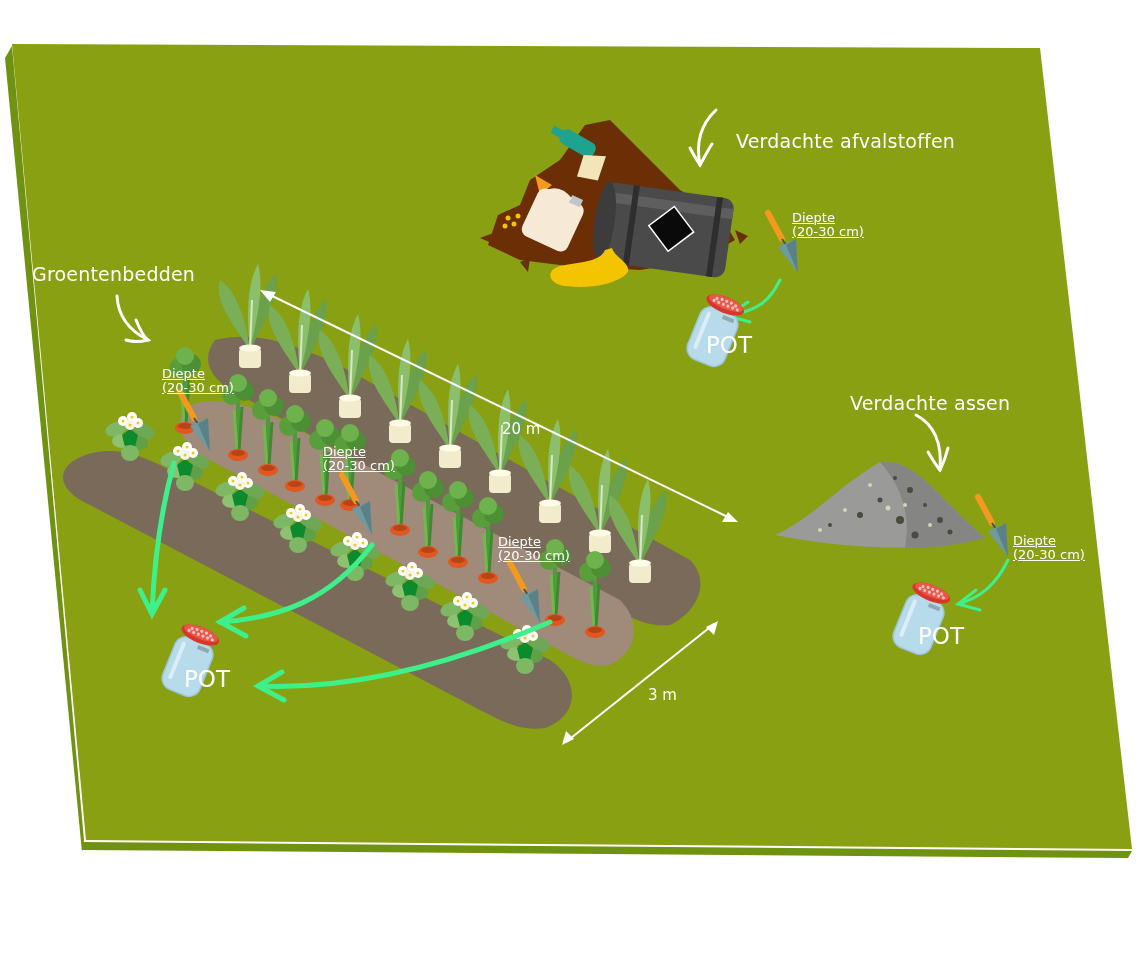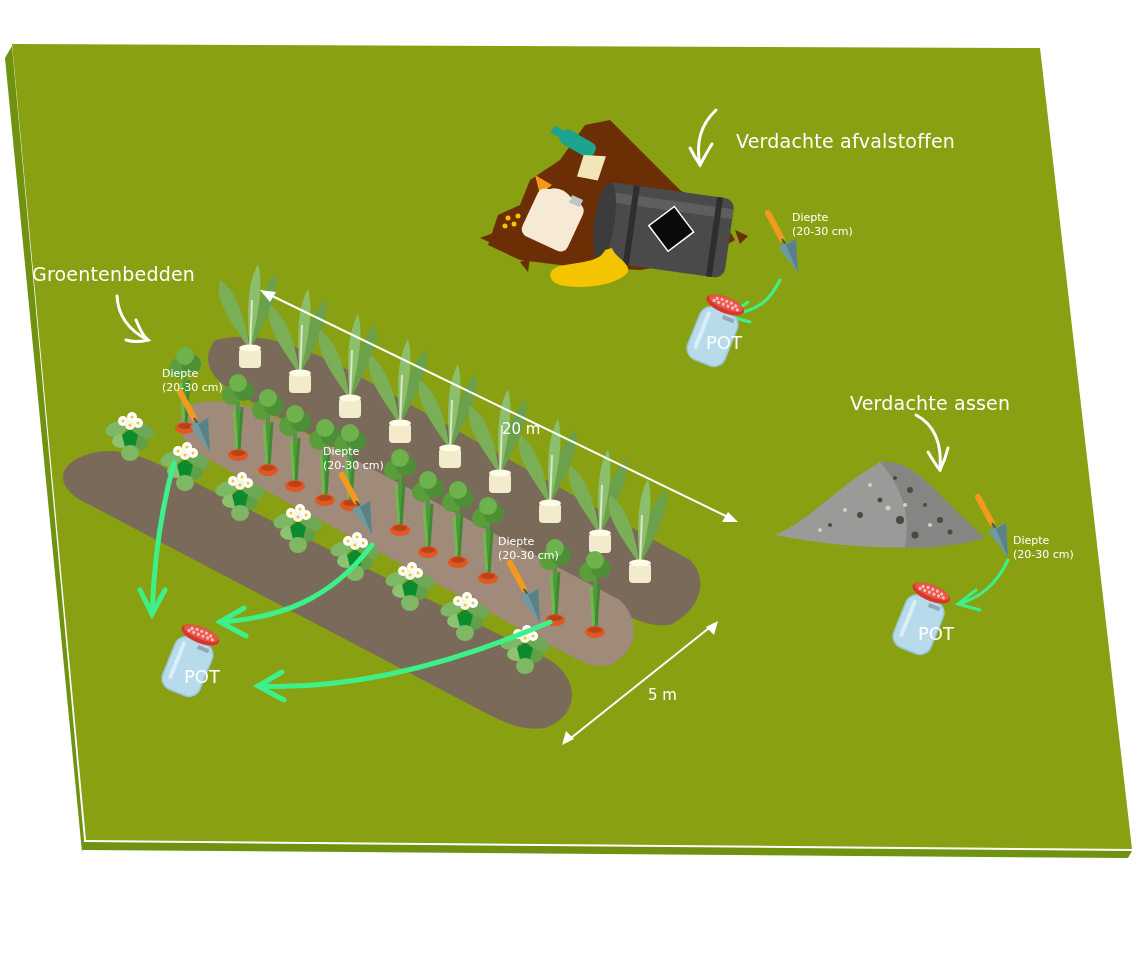--- a/index.html
+++ b/index.html
@@ -1,22 +1,22 @@
 <!DOCTYPE html>
 <html><head>
 <meta charset="utf-8">
 <style>
   html, body { margin: 0; padding: 0; background: #ffffff; }
   body { width: 1140px; height: 977px; position: relative; overflow: hidden; font-family: "Liberation Sans", sans-serif; }
   svg.stage { position: absolute; left: 0; top: 0; }
   .lbl { position: absolute; color: #ffffff; white-space: nowrap; font-family: "DejaVu Sans", sans-serif; }
   .lbl-big { font-size: 19px; letter-spacing: 0.2px; }
   .lbl-dim { font-size: 15px; }
-  .lbl-small { font-size: 11px; line-height: 14px; }
-  .lbl-pot { font-size: 18px; }
+  .lbl-small { font-size: 13px; line-height: 14px; text-decoration: underline; }
+  .lbl-pot { font-size: 23px; }
   .lbl-small span { display: block; }
 </style>
 </head>
 <body>
 
 <svg class="stage" width="1140" height="977" viewBox="0 0 1140 977">
   <defs>
     <g id="jar">
       <g transform="rotate(22)">
         <rect x="-20" y="-8" width="40" height="56" rx="12" fill="#b7dbea" stroke="#9cc6d8" stroke-width="1.5"></rect>
@@ -239,21 +239,21 @@
   <use href="#jar" x="195" y="648"></use>
   <use href="#jar" x="720" y="318"></use>
   <use href="#jar" x="926" y="606"></use>
 </svg>
 
 <div class="lbl lbl-big" style="left:32px; top:263px;">Groentenbedden</div>
 <div class="lbl lbl-big" style="left:736px; top:84px;margin-top:46px;">Verdachte afvalstoffen</div>
 <div class="lbl lbl-big" style="left:806px; top:392px;margin-left:44px;">Verdachte assen</div>
 
 <div class="lbl lbl-dim" style="left:502px; top:374px;margin-top:46px;">20 m</div>
-<div class="lbl lbl-dim" style="left:648px; top:686px;">5 m</div>
+<div class="lbl lbl-dim" style="left:648px; top:686px;">3 m</div>
 
 <div class="lbl lbl-small" style="left:162px; top:367px;">
   <span>Diepte</span>
   <span>(20-30 cm)</span>
 </div>
 <div class="lbl lbl-small" style="left:323px; top:445px;">
   <span>Diepte</span>
   <span>(20-30 cm)</span>
 </div>
 <div class="lbl lbl-small" style="left:498px; top:535px;">

